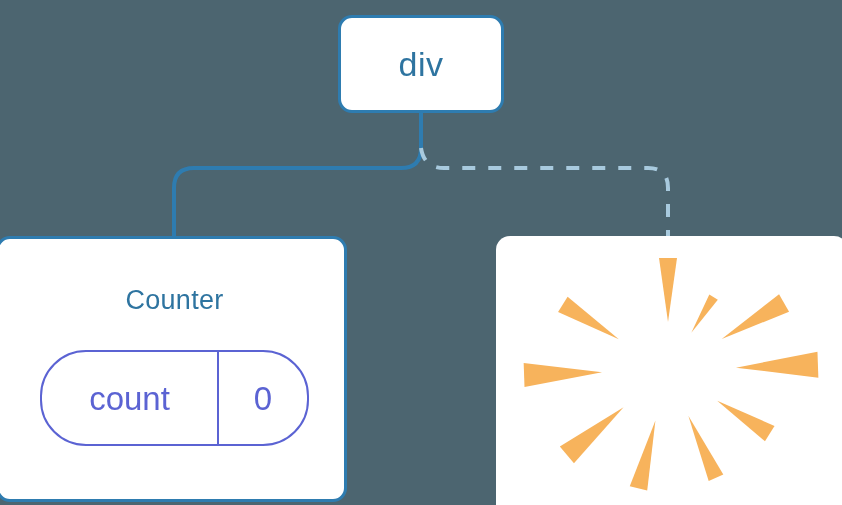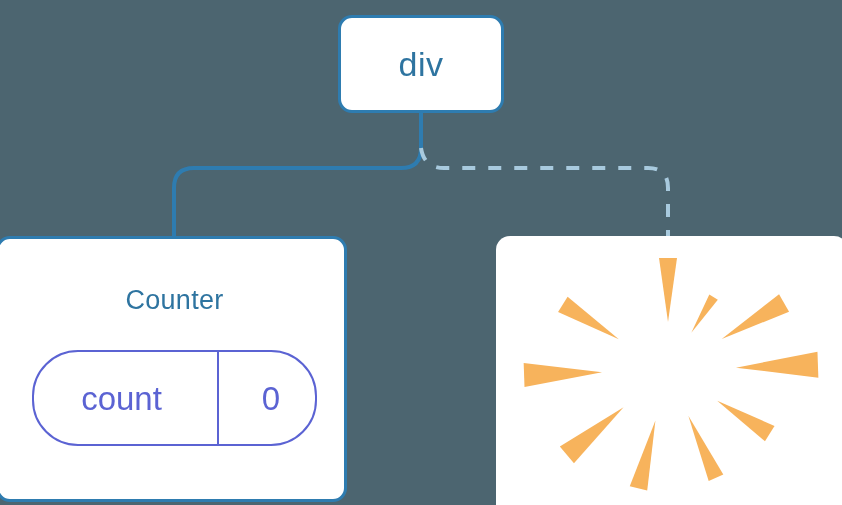--- a/index.html
+++ b/index.html
@@ -84,21 +84,20 @@
   #state-pill {
     margin-top: 36px;
     margin-left: 6px;
     height: 92px;
     border: 2px solid #5b63d3;
     border-radius: 46px;
     display: flex;
     align-items: stretch;
     background: #ffffff;
     overflow: hidden;
-    gap: 8px;
   }
   .pill-cell {
     display: flex;
     align-items: center;
     justify-content: center;
     color: #5b63d3;
     font-size: 33px;
     line-height: 1;
   }
   #pill-key {

